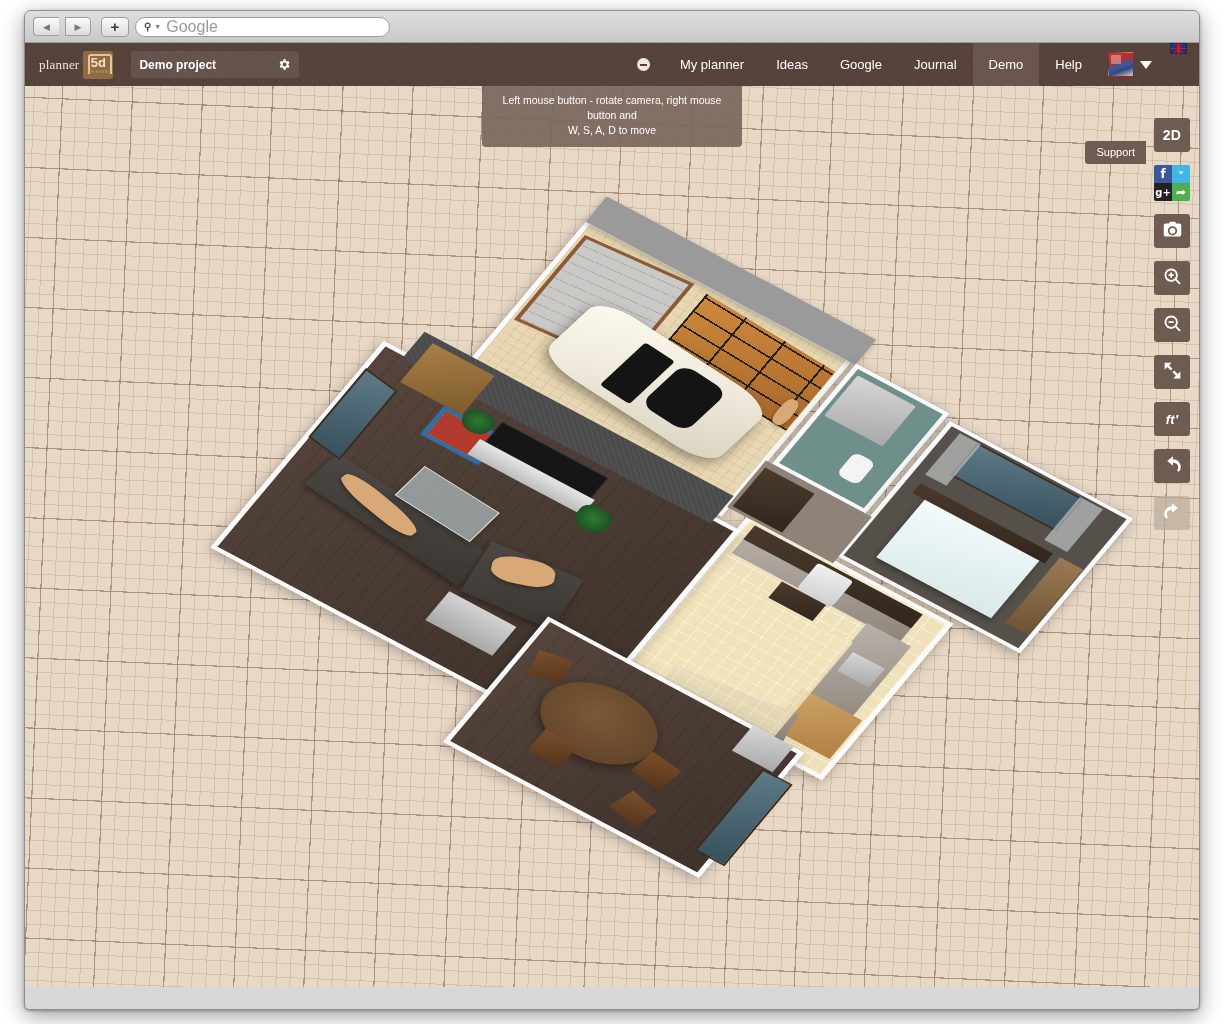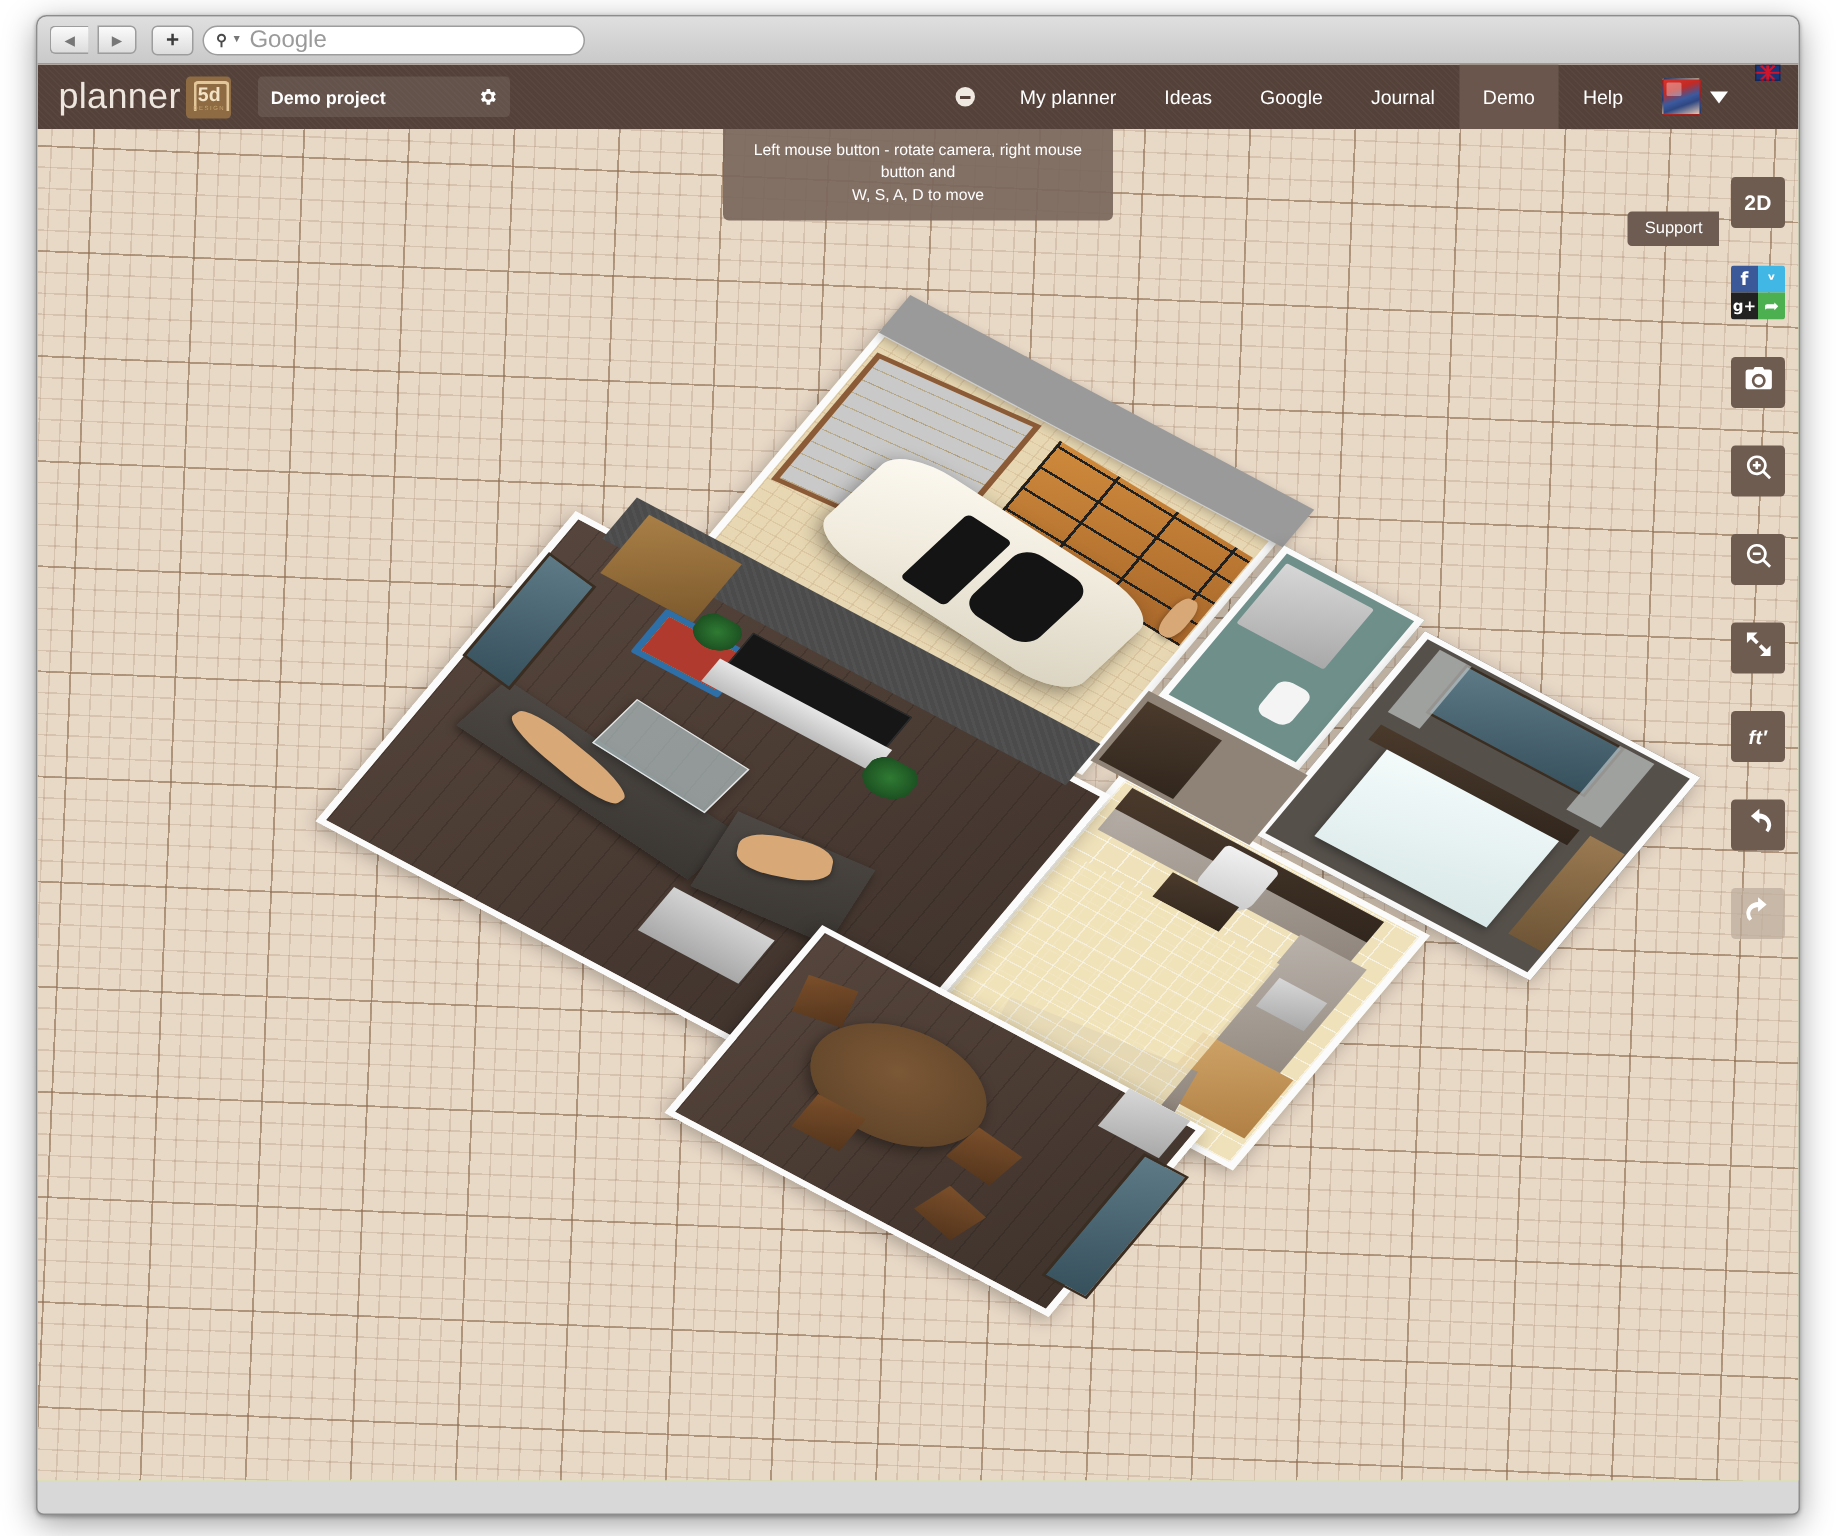--- a/index.html
+++ b/index.html
@@ -114,22 +114,22 @@
     background-image:
       repeating-linear-gradient(45deg, rgba(255,255,255,0.025) 0 1px, transparent 1px 3px);
     display: flex; align-items: center;
     position: relative; z-index: 40;
   }
   #logo {
     display: flex; align-items: center; gap: 4px;
     margin-left: 14px; margin-right: 18px;
   }
   #logo-word {
-    color: #ece6de; font-size: 24px; letter-spacing: 0.2px;
-    font-family: Liberation Sans, sans-serif;
+    color: #ece6de; font-size: 13px; letter-spacing: 0.2px;
+    font-family: Liberation Serif, serif;
   }
   #logo-badge {
     width: 30px; height: 28px;
     background: #8e6b42;
     border-radius: 3px;
     position: relative;
     display: flex; flex-direction: column;
     align-items: center; justify-content: center;
   }
   #logo-badge::before {
@@ -216,21 +216,21 @@
       linear-gradient(45deg, transparent 46%, #cf142b 46%, #cf142b 54%, transparent 54%),
       linear-gradient(-45deg, transparent 46%, #cf142b 46%, #cf142b 54%, transparent 54%),
       #1b3476;
     border: 1px solid rgba(0,0,0,0.25);
   }
 
   
   #viewport {
     position: absolute;
     top: 43px; left: 0; right: 0; bottom: 0;
-    background: #bef264;
+    background: #15803d;
     overflow: hidden;
   }
   #grid-floor {
     position: absolute;
     left: -300px; top: -300px; width: 1900px; height: 1700px;
     background-color: #e8d8c6;
     background-image:
       repeating-linear-gradient(92.5deg, rgba(150,115,88,0.22) 0 1px, transparent 1px 14px),
       repeating-linear-gradient(2.5deg,  rgba(150,115,88,0.22) 0 1px, transparent 1px 14px),
       repeating-linear-gradient(92.5deg, rgba(130,95,68,0.5) 0 1.2px, transparent 1.2px 70px),
@@ -255,21 +255,21 @@
     color: #fff; font-size: 11px;
     padding: 5px 11px 6px;
     border-radius: 3px 0 0 3px;
     z-index: 30;
   }
 
   
   #right-toolbar {
     position: absolute; right: 9px; top: 32px;
     width: 36px;
-    display: flex; flex-direction: column; gap: 25px;
+    display: flex; flex-direction: column; gap: 13px;
     z-index: 30;
   }
   .tool-btn {
     width: 36px; height: 34px;
     background: #6f5c51;
     border-radius: 3px;
     display: flex; align-items: center; justify-content: center;
     color: #ffffff;
     position: relative;
   }

